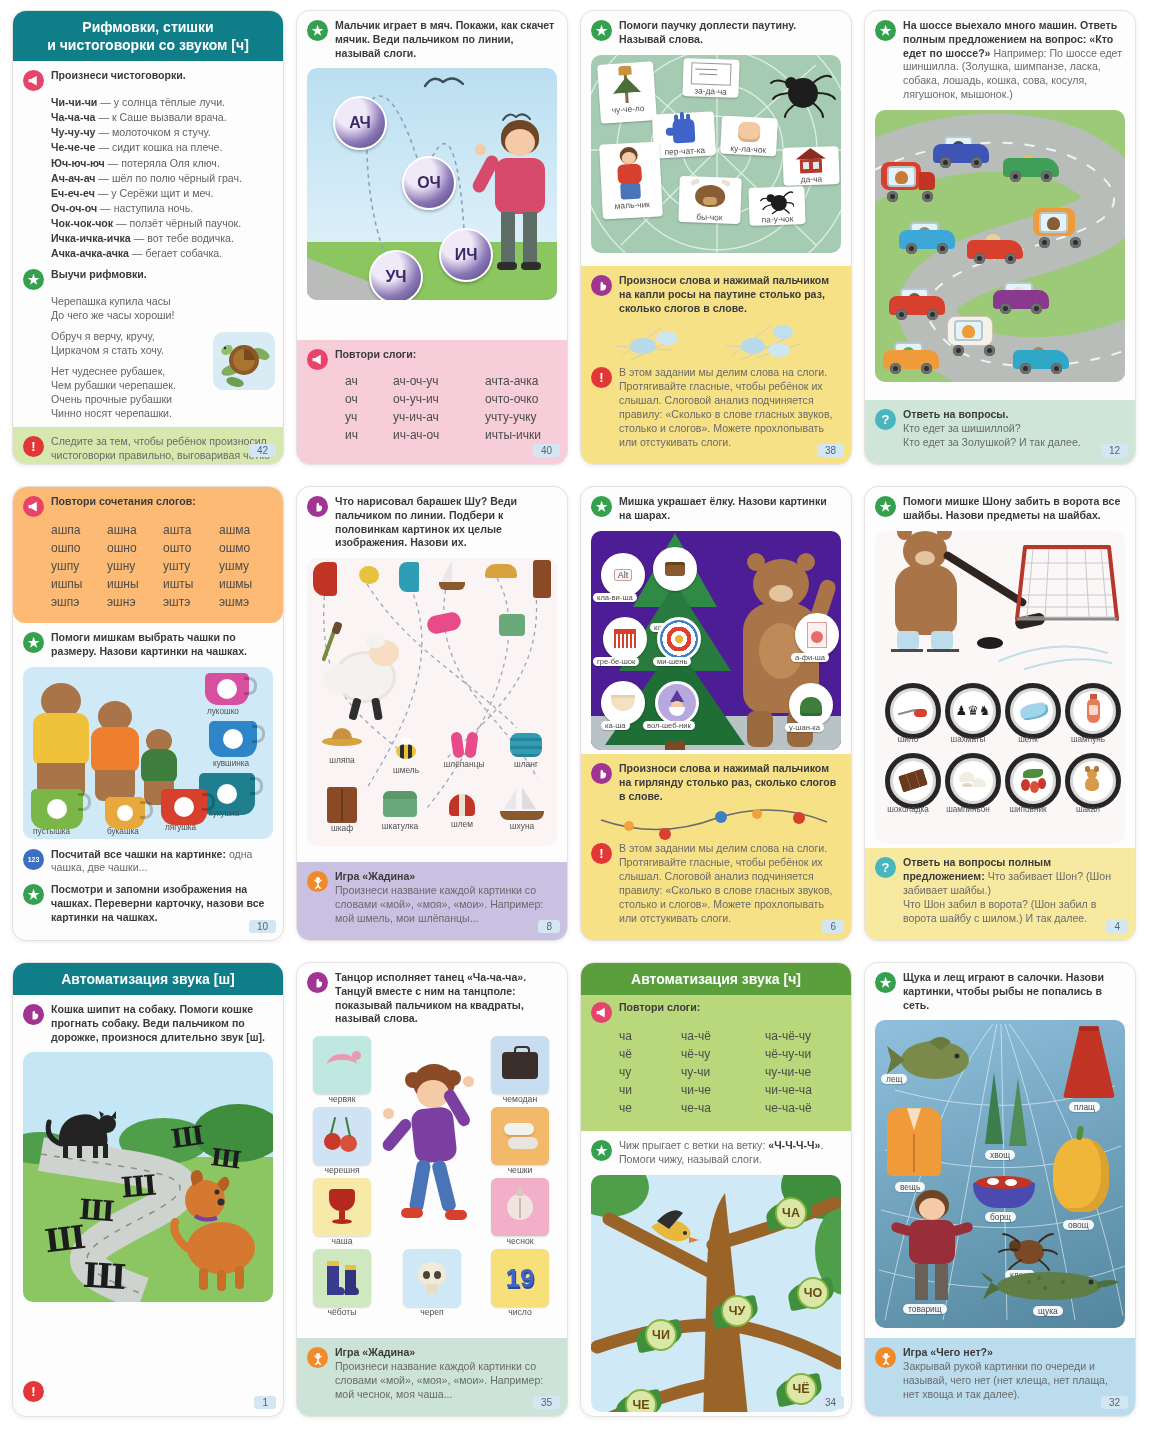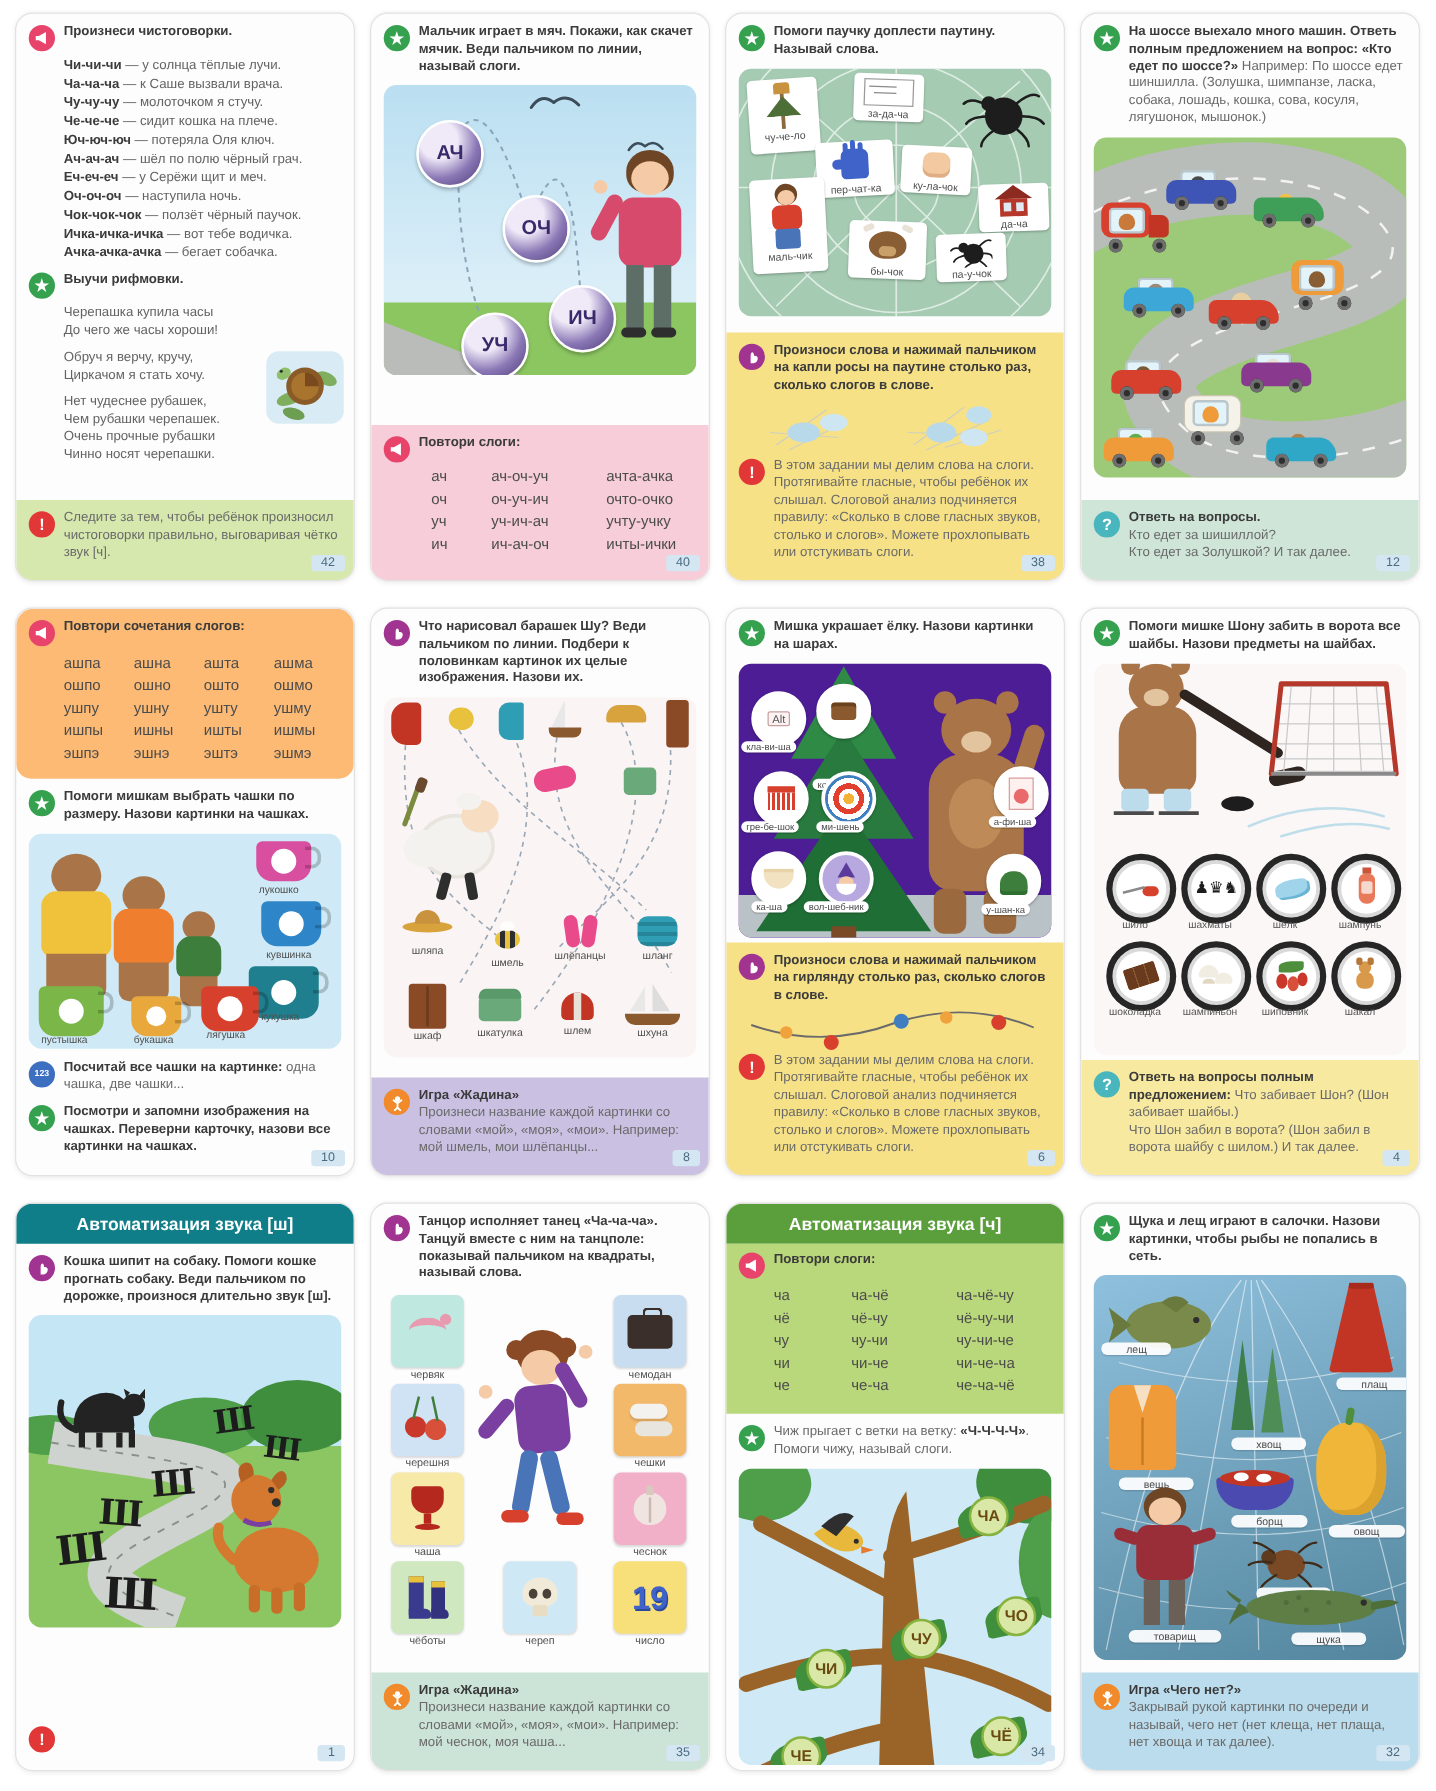--- a/index.html
+++ b/index.html
@@ -22,21 +22,21 @@
   .ic-person{background:#f08a2b;}
   .num{position:absolute;right:7px;bottom:7px;background:#d3e6f2;color:#4a6a80;font-size:10px;
        padding:1px 8px;border-radius:3px;z-index:9;}
   .bsec{margin-top:auto;padding:8px 10px 14px;line-height:1.32;}
   .bsec .brow{display:flex;gap:7px;align-items:flex-start;}
   .btext{color:#6a6a6a;}
   .prewrap{white-space:pre-line;}
   .scene{position:relative;margin:4px 10px;border-radius:10px;overflow:hidden;}
   .abs{position:absolute;}
   .lbl{font-size:8.4px;color:#4f4f4f;text-align:center;line-height:1.1;}
-  .pill{background:rgba(255,255,255,.93);border-radius:7px;padding:0 20px;font-size:8.4px;
+  .pill{background:rgba(255,255,255,.93);border-radius:7px;padding:0 5px;font-size:8.4px;
         color:#4a4a4a;white-space:nowrap;box-shadow:0 1px 1px rgba(0,0,0,.15);}
   svg{display:block;}
   
   .syl{padding:2px 12px 6px 38px;font-size:12px;color:#4c4c4c;}
   .syl .r{display:flex;}
   .syl .c{line-height:1.5;}
   
   .clines{padding:0 10px 0 38px;}
   .clines .r{line-height:1.42;}
   .clines b{color:#3b3b3b;}
@@ -100,20 +100,22 @@
   
   .p12{position:absolute;}
   .p12 .pill{position:absolute;}
 </style>
 </head>
 <body>
 
 <div class="grid">
 
   <div class="card">
+    <div class="hdr">Рифмовки, стишки
+и чистоговорки со звуком [ч]</div>
     <div class="trow">
       <span class="ico ic-mega">
           <svg width="13" height="13" viewBox="0 0 16 16">
             <path d="M2 6h3l7-4v12L5 10H2z" fill="#fff"></path>
           </svg>
         </span>
       <div class="ttext"><b>Произнеси чистоговорки.</b></div>
     </div>
     <div class="clines">
 

